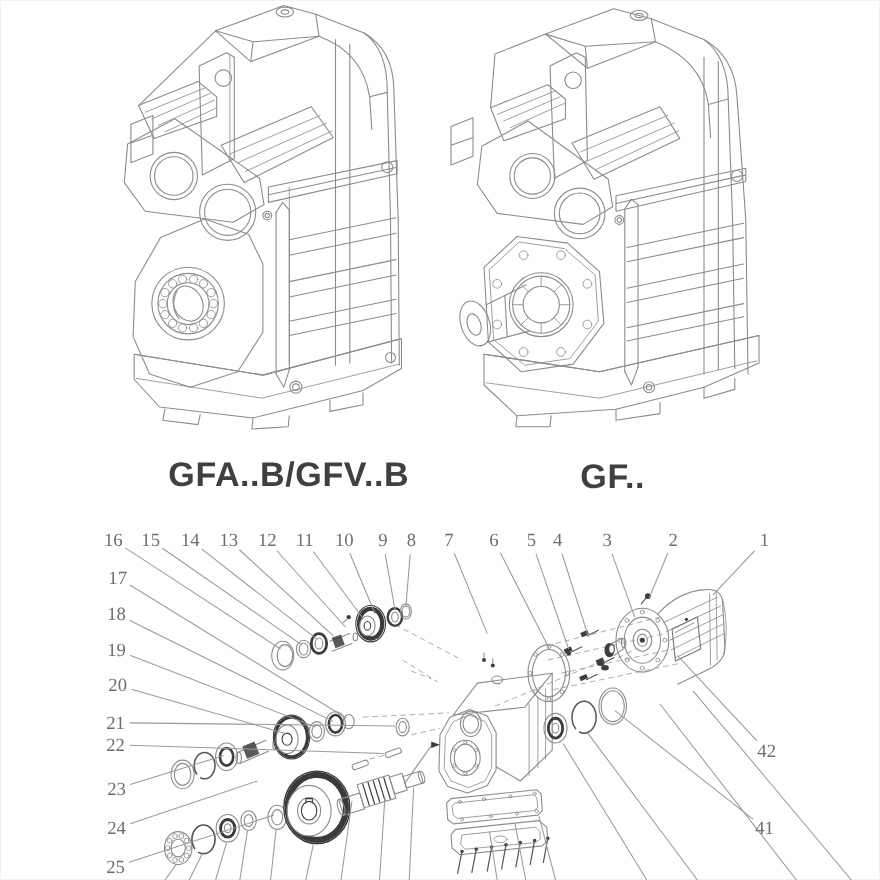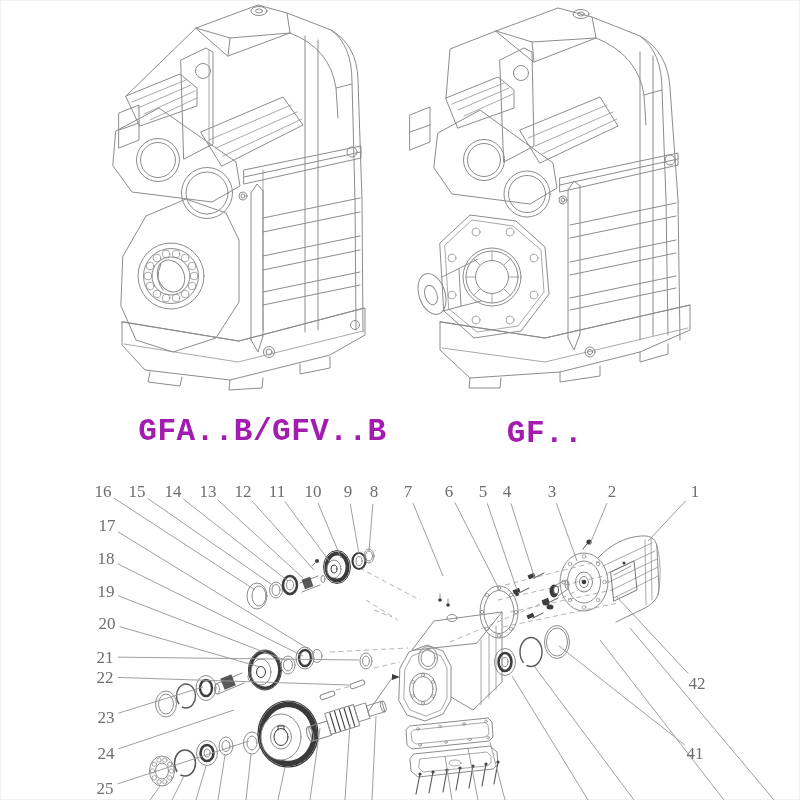--- a/index.html
+++ b/index.html
@@ -3,23 +3,23 @@
 <meta charset="utf-8">
 <style>
   html,body{margin:0;padding:0;background:#ffffff;}
   .page{position:relative;width:800px;height:800px;background:#fff;overflow:hidden;
         box-shadow:inset 0 0 0 1px #f1f1f1;font-family:"Liberation Serif",serif;}
   svg{position:absolute;display:block;}
   #svg-left{left:95px;top:0;}
   #svg-right{left:405px;top:0;}
   #svg-exploded{left:0;top:470px;}
   .model-label{position:absolute;text-align:center;font-weight:bold;font-size:31px;
-               letter-spacing:.5px;color:#a21caf;font-family:Liberation Mono, monospace;}
+               letter-spacing:.5px;color:#404040;font-family:Liberation Sans, sans-serif;}
   .label-left{left:110px;top:414px;width:305px;}
-  .label-right{left:455px;top:416px;width:180px;}
+  .label-right{left:467px;top:416px;width:180px;}
   
   .s{stroke:#8c8c8c;fill:none;stroke-width:1;stroke-linejoin:round;stroke-linecap:round;}
   .s8{stroke-width:.75;}
   .dk{stroke:#3d3d3d;}
   .fD{fill:#3d3d3d;stroke:none;}
   .fW{fill:#fff;}
   .dash{stroke:#ababab;fill:none;stroke-width:.9;stroke-dasharray:5 3.5;}
   .ld{stroke:#9a9a9a;stroke-width:.95;fill:none;}
   .rim{fill:none;stroke:#3a3a3a;}
   .callout-num{font-family:"Liberation Serif",serif;font-size:17px;fill:#6e6e6e;}

